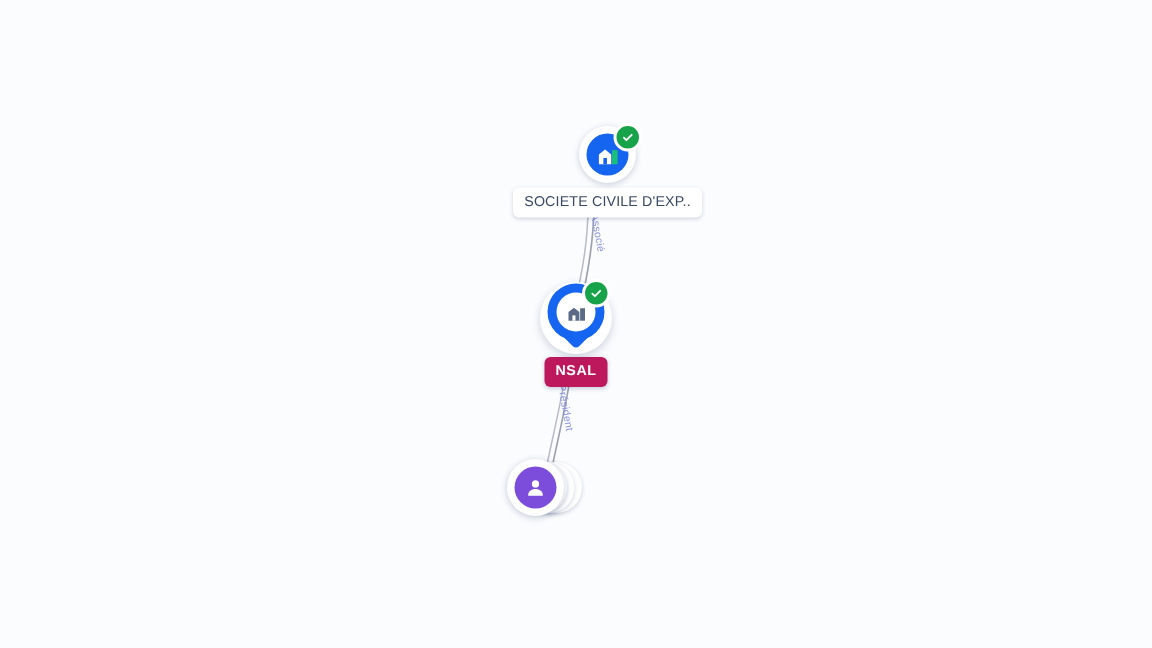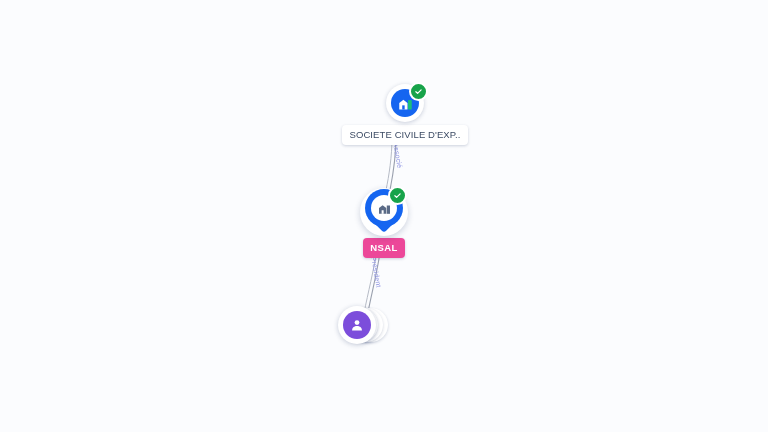--- a/index.html
+++ b/index.html
@@ -77,21 +77,21 @@
 
   
   .chip{
     margin-top:3px;
     background:#ffffff;color:#3b4a63;
     font-size:9.5px;line-height:1;
     padding:5px 7px;border-radius:4px;
     box-shadow:0 1px 3px rgba(22,40,90,.20);
     white-space:nowrap;letter-spacing:.1px;
   }
-  .chip.primary{background:#ec4899;color:#ffffff;font-weight:bold;letter-spacing:.4px;}
+  .chip.primary{background:#be185d;color:#ffffff;font-weight:bold;letter-spacing:.4px;}
 
   .edge-label{
     position:absolute;color:#8a8fe0;font-size:7px;
     letter-spacing:.2px;white-space:nowrap;
     transform-origin:left top;
   }
 </style>
 </head>
 <body style="background: rgb(251, 252, 254);">
 

